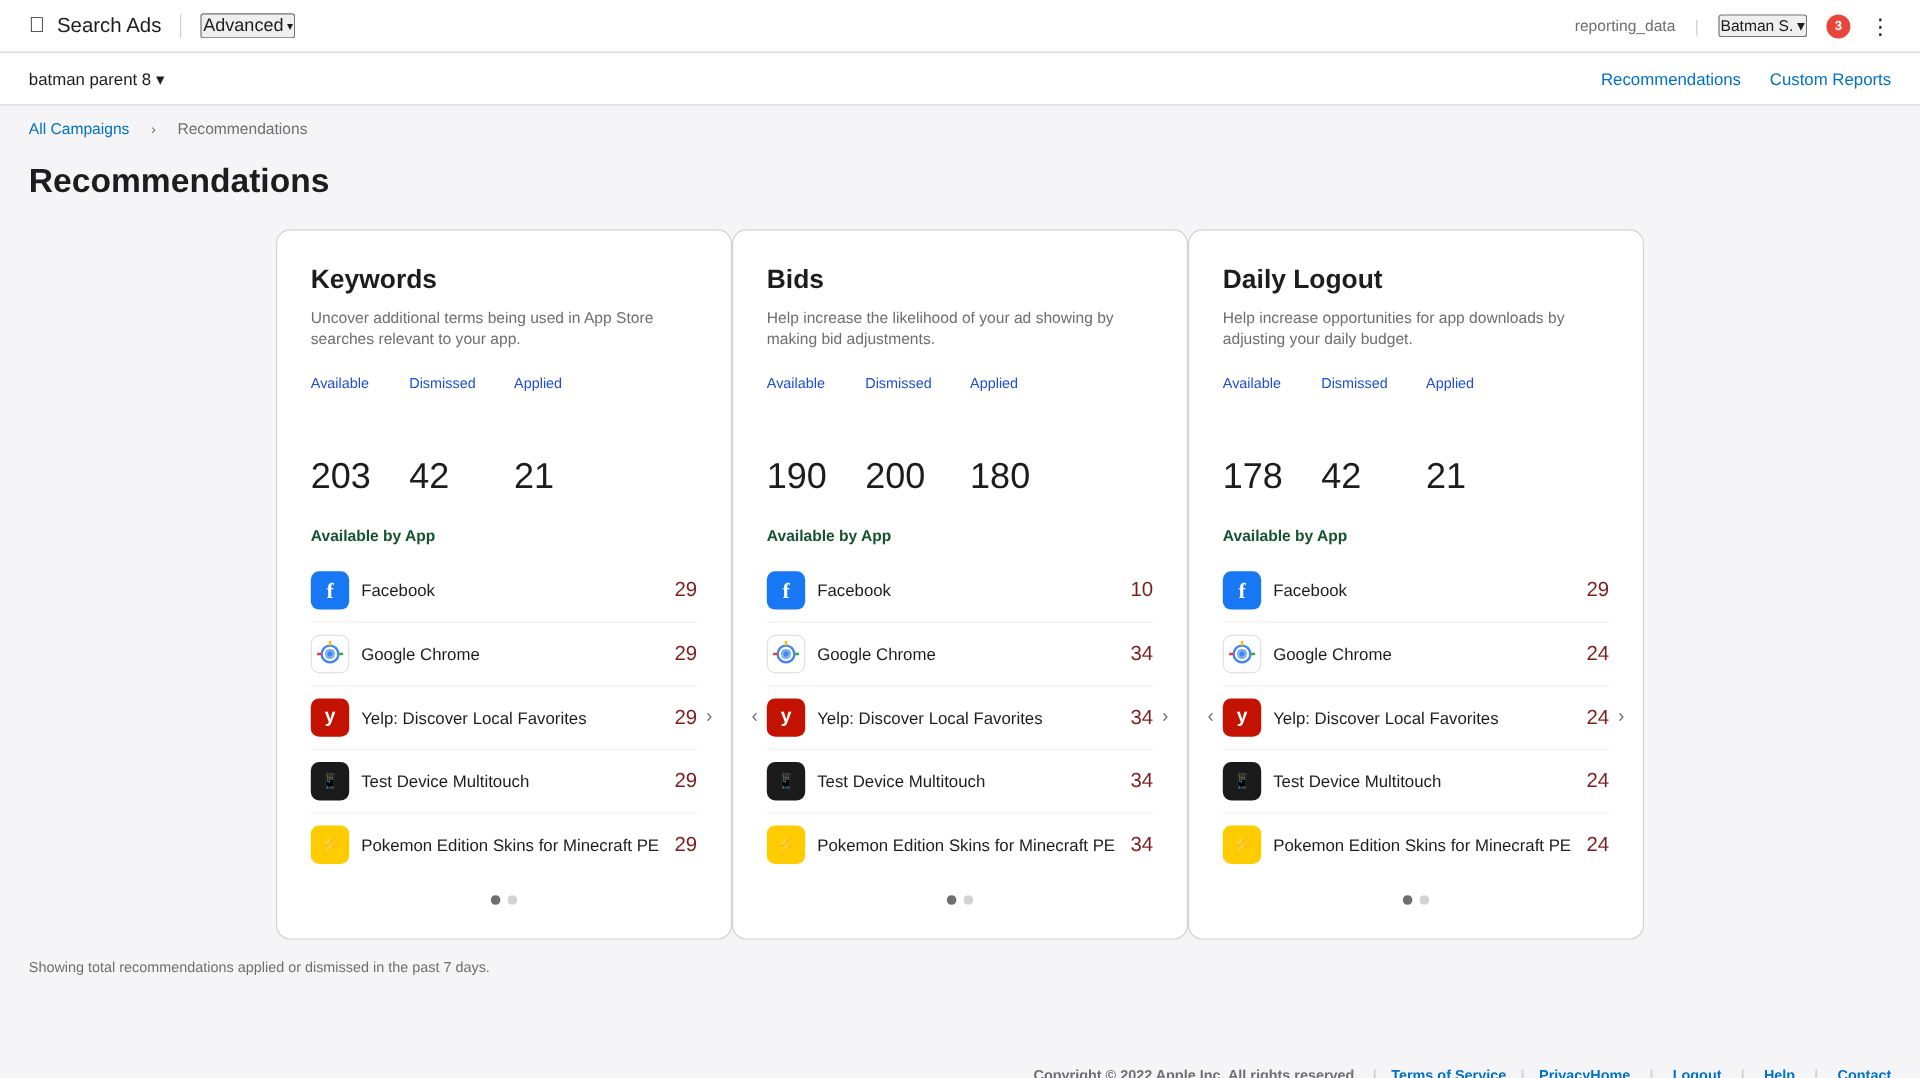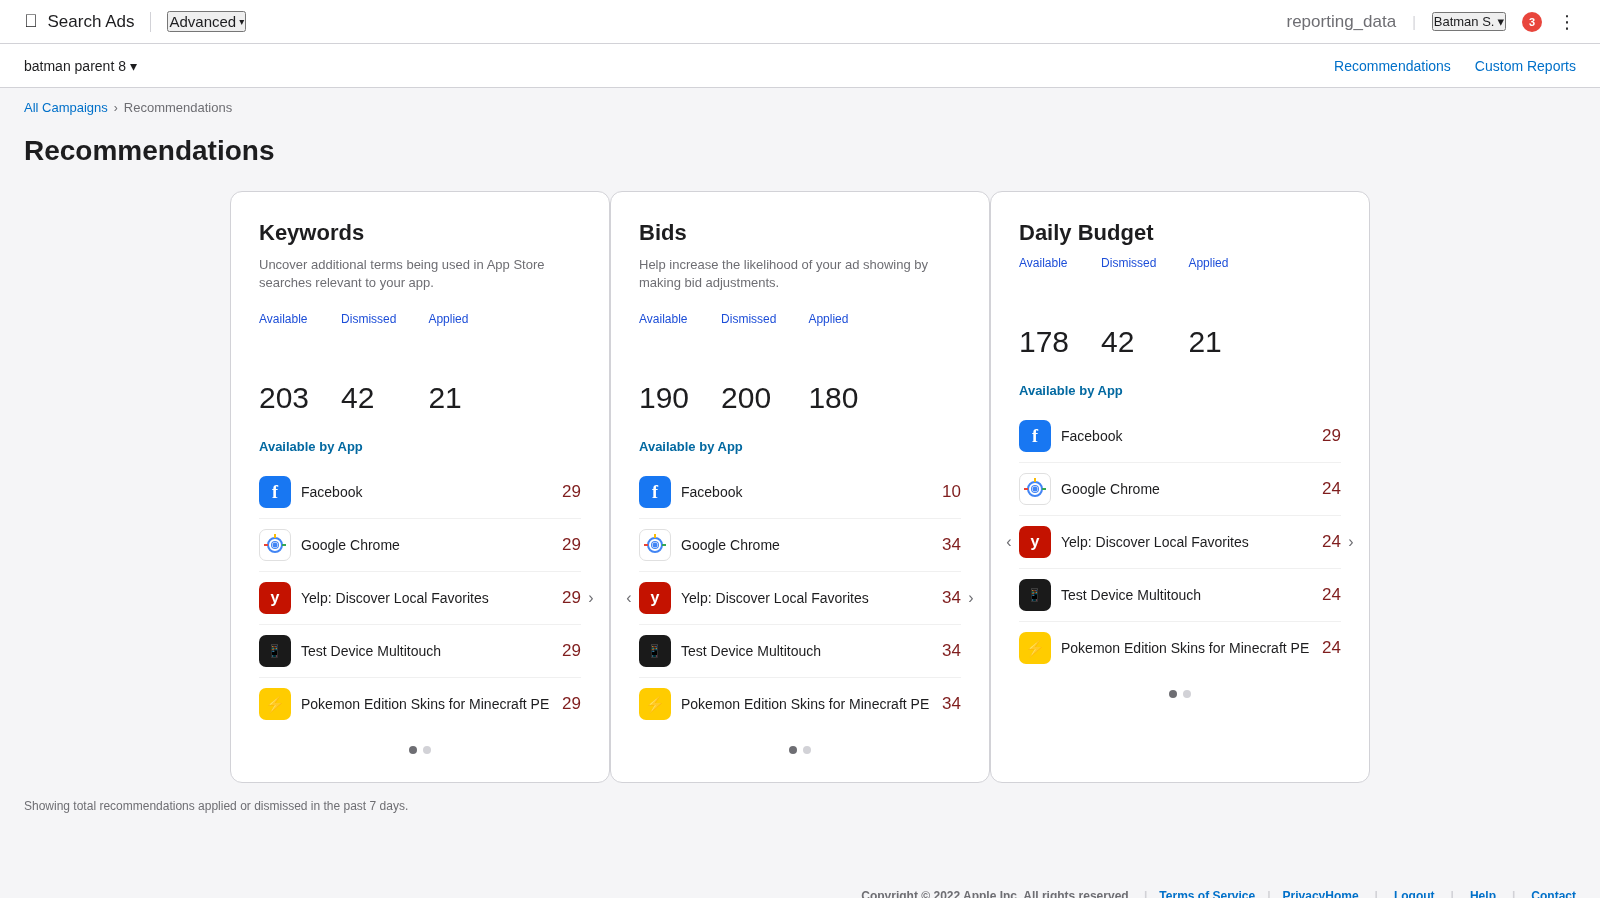--- a/index.html
+++ b/index.html
@@ -16,40 +16,40 @@
       height: 44px;
       position: relative;
     }
     .header-left { display: flex; align-items: center; gap: 8px; }
     .apple-logo { font-size: 18px; margin-right: 2px; }
     .brand-name { font-size: 17px; font-weight: 500; color: #1d1d1f; }
     .divider-line { width: 1px; height: 20px; background: #d2d2d7; margin: 0 8px; }
     .advanced-btn { font-size: 15px; color: #1d1d1f; display: flex; align-items: center; gap: 3px; cursor: pointer; }
     .chevron-down { font-size: 10px; }
     .header-right { display: flex; align-items: center; gap: 16px; }
-    .user-info { font-size: 17px; color: #6e6e73; }
+    .user-info { font-size: 13px; color: #6e6e73; }
     .user-name { font-size: 13px; color: #1d1d1f; display: flex; align-items: center; gap: 3px; cursor: pointer; }
     .notif-badge { background: #e8453c; color: #fff; border-radius: 50%; width: 20px; height: 20px; display: flex; align-items: center; justify-content: center; font-size: 11px; font-weight: 600; }
 
     
     .sub-header {
       background: #fff;
       border-bottom: 1px solid #d2d2d7;
       display: flex;
       align-items: center;
       justify-content: space-between;
       padding: 0 24px;
       height: 44px;
     }
     .org-selector { display: flex; align-items: center; gap: 4px; font-size: 14px; cursor: pointer; color: #1d1d1f; }
     .nav-links { display: flex; gap: 24px; }
     .nav-link { font-size: 14px; color: #0070c9; cursor: pointer; text-decoration: none; }
 
     
-    .breadcrumb { padding: 12px 24px; display: flex; align-items: center; gap: 6px; font-size: 13px; }
+    .breadcrumb { padding: 12px 24px; display: flex; align-items: center; gap: 18px; font-size: 13px; }
     .breadcrumb-link { color: #0070c9; cursor: pointer; }
     .breadcrumb-sep { color: #6e6e73; font-size: 12px; }
     .breadcrumb-current { color: #6e6e73; }
 
     
     .page-title-wrap { padding: 8px 24px 24px; }
     .page-title { font-size: 28px; font-weight: 700; color: #1d1d1f; }
 
     
     .cards-container { display: flex; padding: 0 24px; justify-content: center; }
@@ -69,21 +69,21 @@
     .card-title { font-size: 22px; font-weight: 600; color: #1d1d1f; margin-bottom: 10px; }
     .card-desc { font-size: 13px; color: #6e6e73; line-height: 1.4; margin-bottom: 20px; }
 
     
     .stats-row { display: flex; gap: 32px; margin-bottom: 24px; }
     .stat-item { display: flex; flex-direction: column; }
     .stat-label { font-size: 12px; color: #1d4ed8; margin-bottom: 18px; }
     .stat-value { font-size: 30px; font-weight: 300; color: #1d1d1f; margin-top: 37px; }
 
     
-    .section-label { font-size: 13px; font-weight: 600; color: #0369a1; margin-bottom: 12px; }
+    .section-label { font-size: 13px; font-weight: 600; color: #14532d; margin-bottom: 12px; }
 
     .app-list { display: flex; flex-direction: column; gap: 0; }
     .app-row {
       display: flex;
       align-items: center;
       justify-content: space-between;
       padding: 10px 0;
       border-bottom: 1px solid #f0f0f0;
     }
     .app-row:last-child { border-bottom: none; }
@@ -352,21 +352,22 @@
 
       </div>
       <span class="carousel-arrow carousel-arrow-right">›</span>
     </div>
     <div class="dots">
       <span class="dot active"></span>
         <span class="dot "></span>
     </div>
   </div>
     <div class="card">
-    <div class="card-title">Daily Budget</div>
+    <div class="card-title">Daily Logout</div>
+    <div class="card-desc">Help increase opportunities for app downloads by adjusting your daily budget.</div>
     <div class="stats-row">
       <div class="stat-item">
         <span class="stat-label">Available</span>
         <span class="stat-value">178</span>
       </div>
       <div class="stat-item">
         <span class="stat-label">Dismissed</span>
         <span class="stat-value">42</span>
       </div>
       <div class="stat-item">

